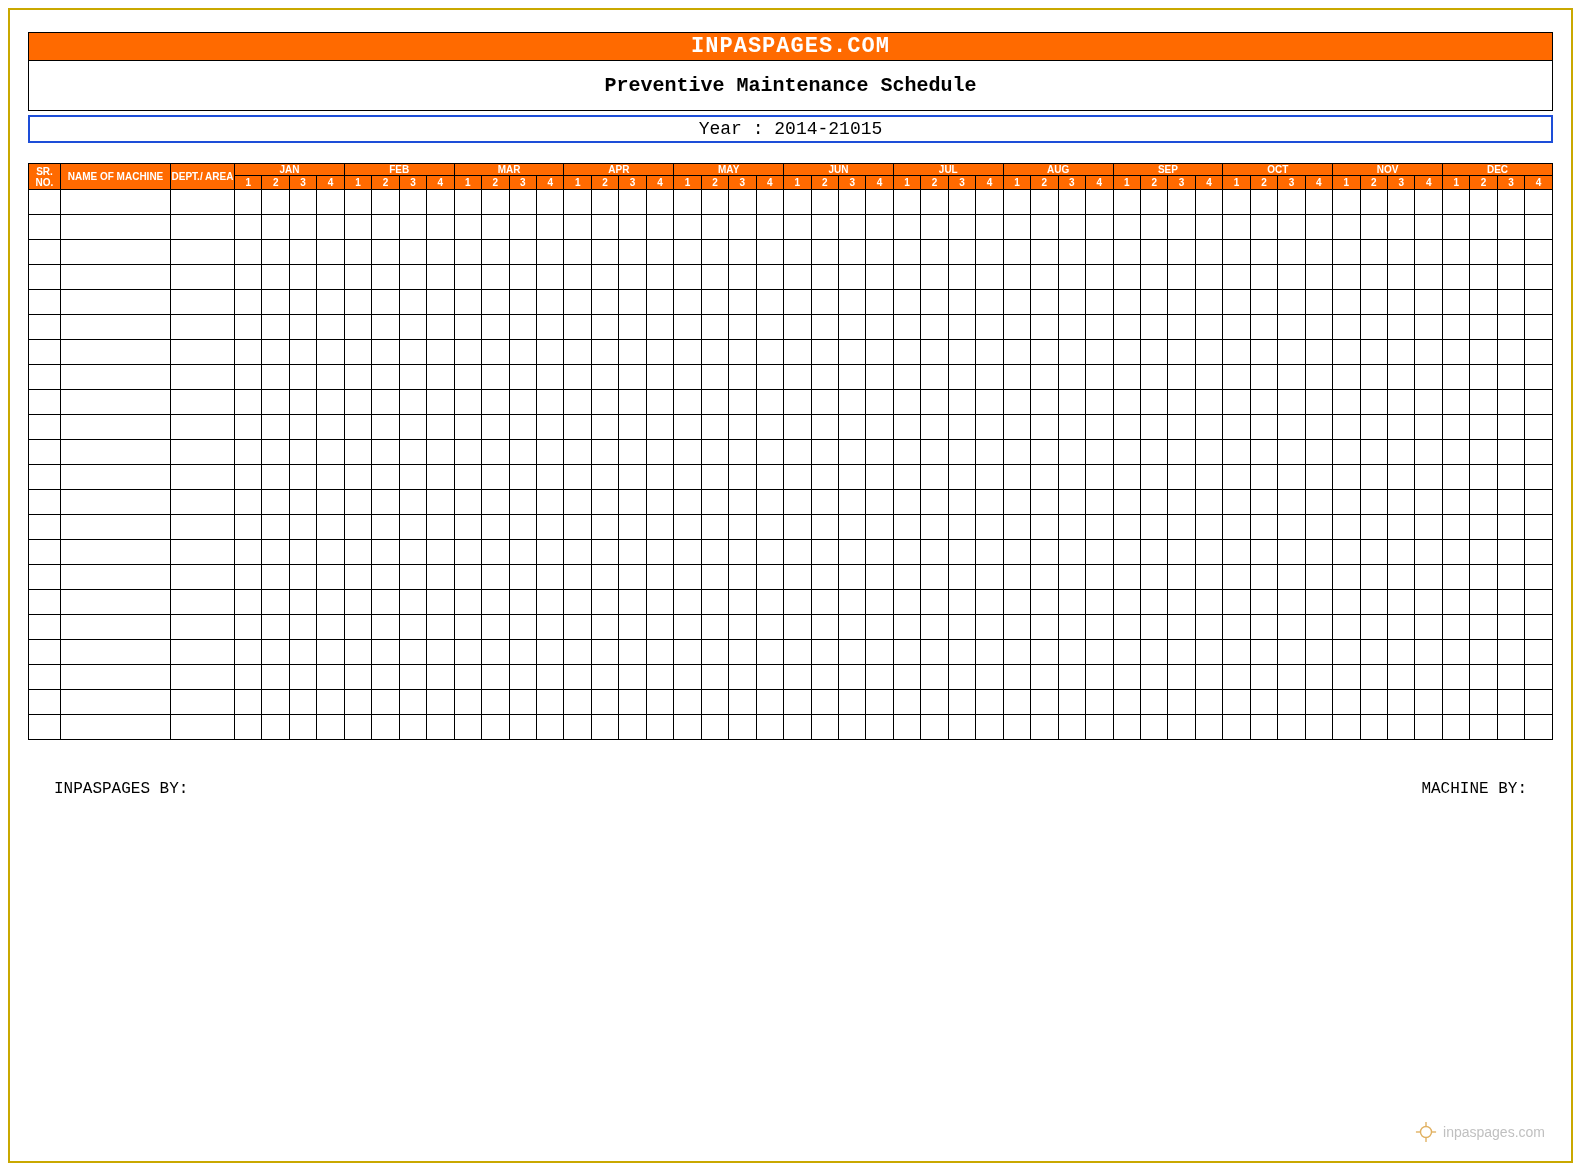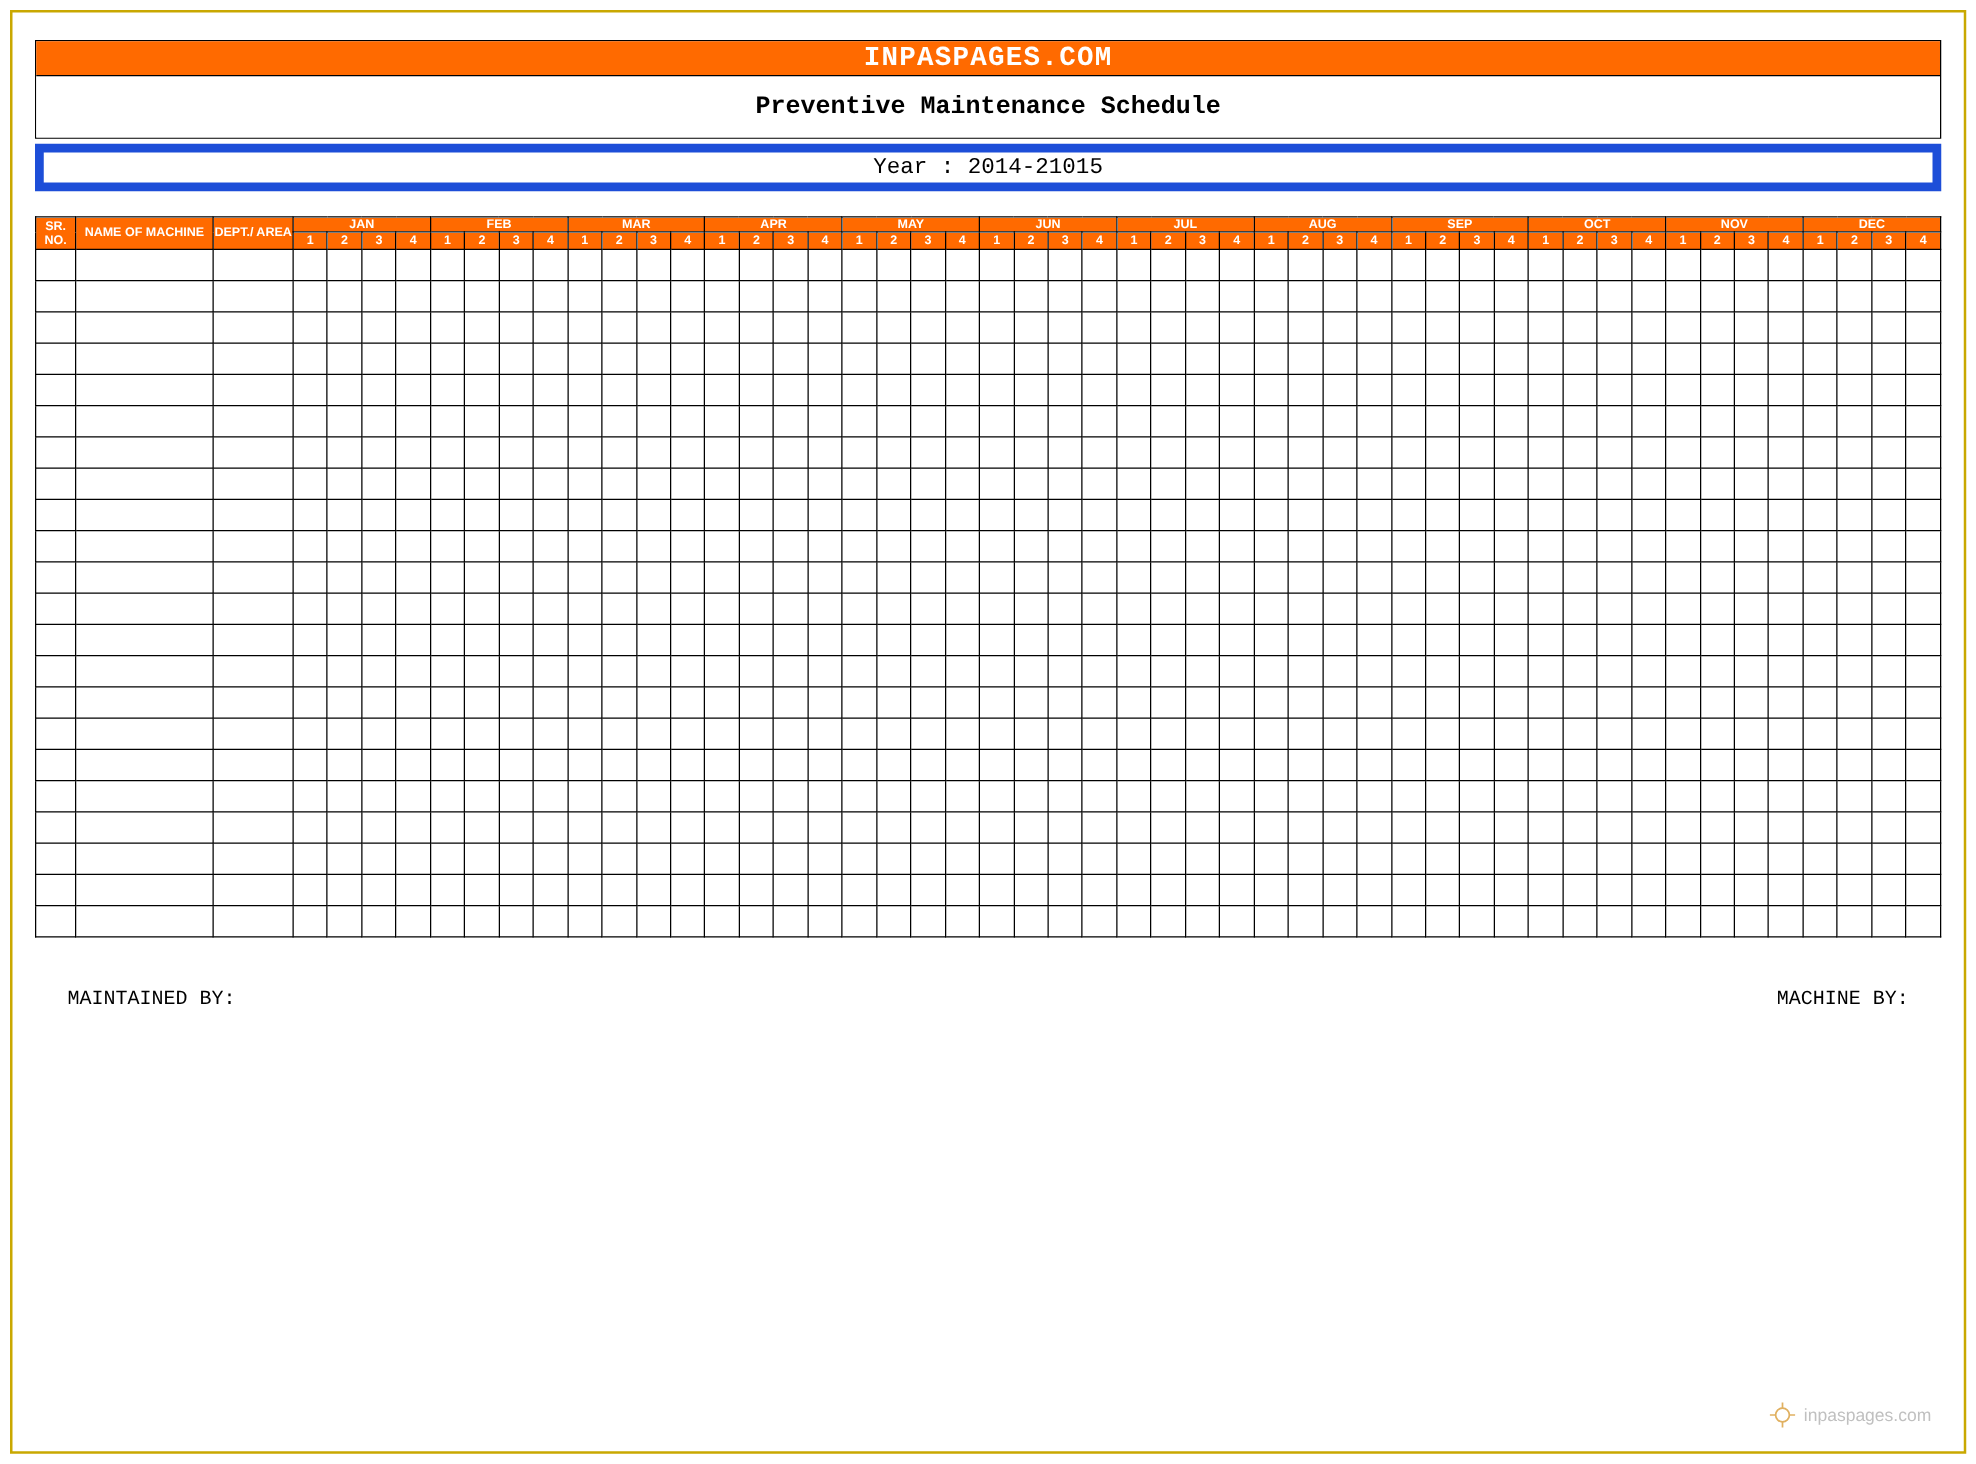--- a/index.html
+++ b/index.html
@@ -38,21 +38,21 @@
   }
   .meta-row {
     display: flex;
     margin-top: 4px;
     gap: 20px;
     font-family: "Courier New", monospace;
     font-size: 18px;
   }
   .year-box {
     flex: 1;
-    border: 7px solid #1d4ed8;
+    border: 2px solid #1d4ed8;
     text-align: center;
     padding: 2px 0;
   }
   .legend-box {
     width: 340px;
     border: 1px solid #000;
     display: flex;
     align-items: center;
     justify-content: space-around;
     padding: 2px 6px;
@@ -1370,21 +1370,21 @@
             <td></td>
             <td></td>
             <td></td>
           </tr>
         </tbody>
     </table>
   </div>
 
   <div class="footer-area">
     <div class="footer-line2">
-      <span>MAINTAINED BY:</span>
+      <span>INPASPAGES BY:</span>
       <span>MACHINE BY:</span>
     </div>
   </div>
 
   <div class="watermark">
     <svg viewBox="0 0 24 24" fill="none" stroke="#e0b060" stroke-width="1.5">
       <circle cx="12" cy="12" r="6"></circle>
       <line x1="12" y1="1" x2="12" y2="6"></line>
       <line x1="12" y1="18" x2="12" y2="23"></line>
       <line x1="1" y1="12" x2="6" y2="12"></line>

